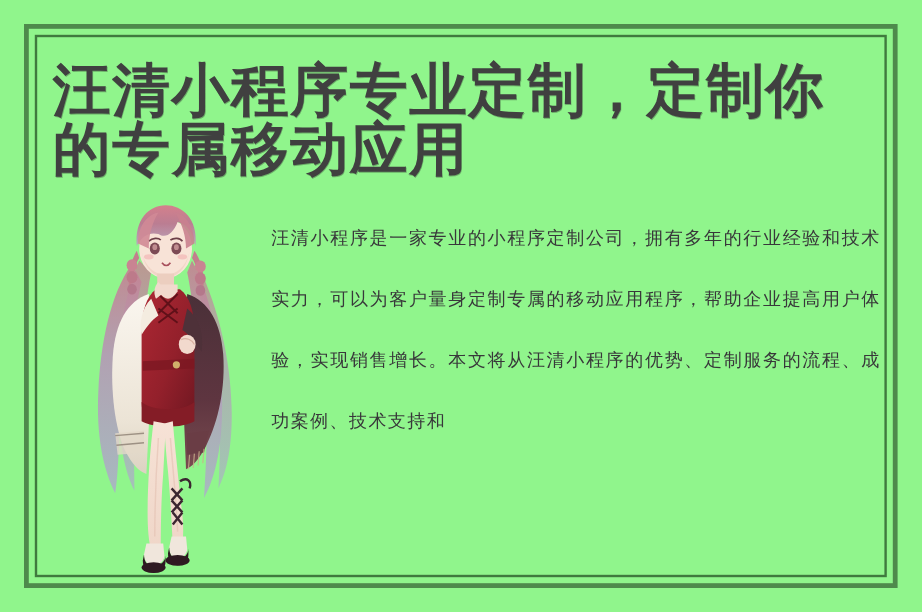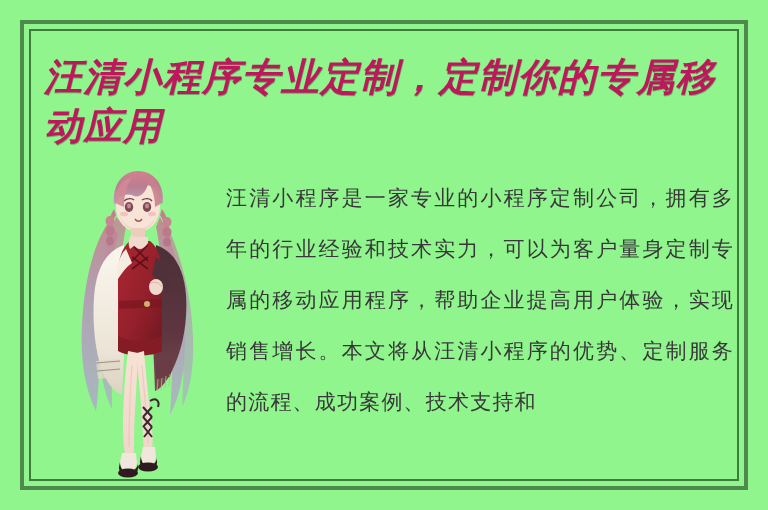--- a/index.html
+++ b/index.html
@@ -44,25 +44,24 @@
   #title-block {
     position: absolute;
     left: 44px;
     top: 52px;
     width: 690px;
   }
 
   #title-text {
     font-family: "DejaVu Serif", serif;
     font-weight: bold;
-    font-style: italic;
-    font-size: 38px;
+    font-size: 48px;
     line-height: 49px;
     letter-spacing: 1.5px;
-    color: #be185d;
+    color: #404040;
     white-space: pre-wrap;
     text-shadow: 0.5px 0.5px 0 rgba(40,40,36,.35);
   }
 
   
   #content-row {
     position: absolute;
     left: 38px;
     top: 165px;
     width: 700px;
@@ -84,21 +83,21 @@
     position: absolute;
     left: 188px;
     top: 8px;
     width: 508px;
     height: 300px;
     overflow: hidden;
   }
 
   #body-paragraph {
     font-family: "DejaVu Sans", sans-serif;
-    font-size: 21px;
+    font-size: 15px;
     line-height: 51px;
     letter-spacing: 1.2px;
     color: #38383a;
     text-align: justify;
     text-align-last: left;
     white-space: pre-wrap;
     word-break: break-all;
   }
 </style>
 </head>

